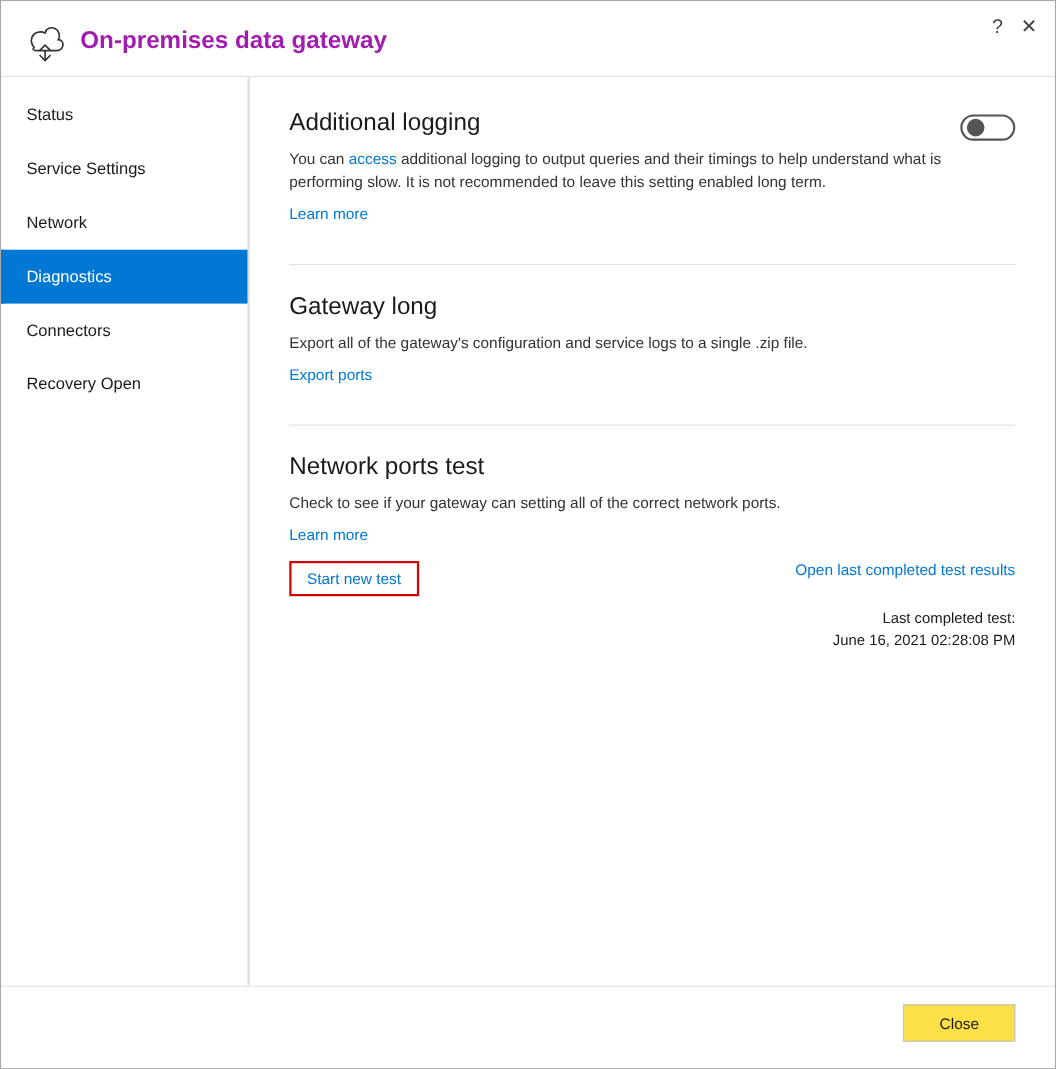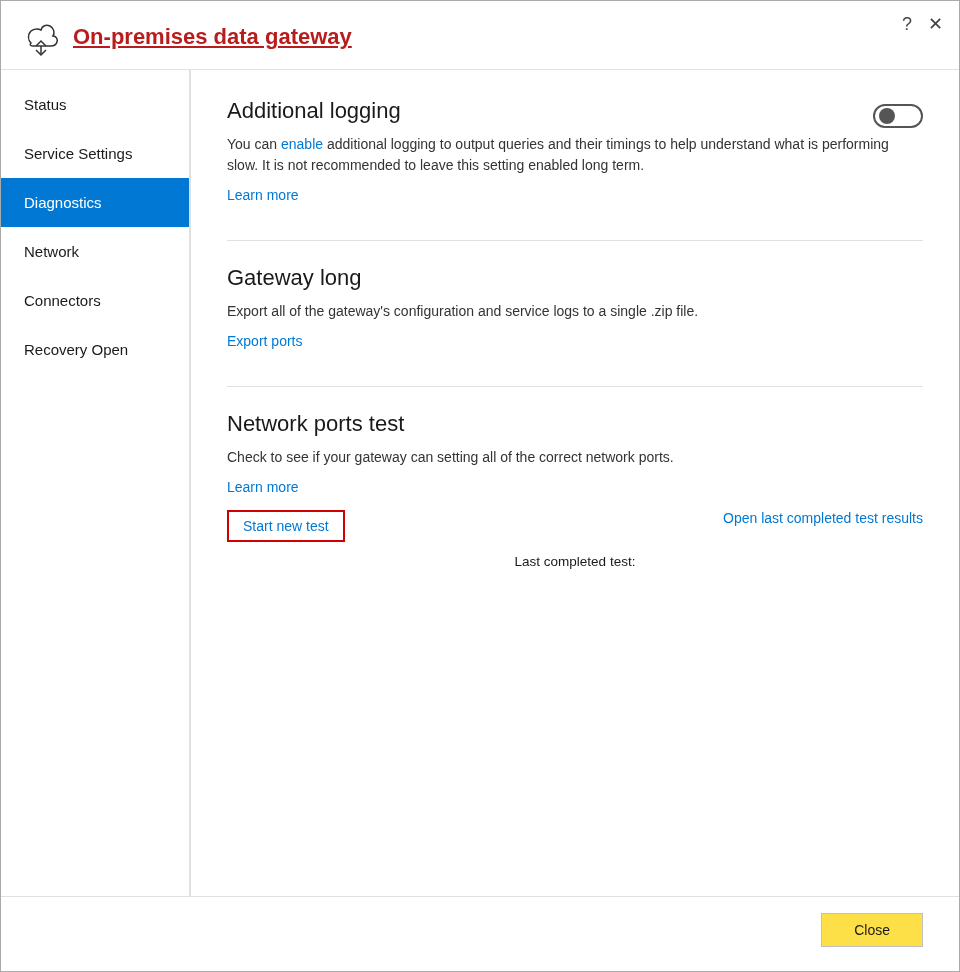--- a/index.html
+++ b/index.html
@@ -29,22 +29,21 @@
     }
     .title-icon {
       width: 40px;
       height: 40px;
       margin-right: 12px;
       flex-shrink: 0;
     }
     .title-text {
       font-size: 22px;
       font-weight: 600;
-      color: #b91c1c;
-      text-decoration: underline;
+      color: #a21caf;
     }
     .window-controls {
       position: absolute;
       right: 16px;
       top: 14px;
       display: flex;
       gap: 16px;
       align-items: center;
     }
     .window-btn {
@@ -54,21 +53,21 @@
       background: none;
       border: none;
       font-weight: 300;
       line-height: 1;
     }
     .content-area {
       display: flex;
       flex: 1;
     }
     .sidebar {
-      width: 190px;
+      width: 226px;
       border-right: 2px solid #e0e0e0;
       padding-top: 10px;
       flex-shrink: 0;
     }
     .sidebar-item {
       padding: 16px 20px;
       font-size: 15px;
       color: #1a1a1a;
       cursor: pointer;
       border-left: 3px solid transparent;
@@ -145,21 +144,21 @@
     }
     .start-test-link {
       border: 2px solid #d00000;
       padding: 6px 14px;
       display: inline-block;
       color: #0078d4;
       font-size: 14px;
       text-decoration: none;
     }
     .last-test-info {
-      text-align: center;
+      text-align: right;
       font-size: 13.5px;
       color: #1a1a1a;
       line-height: 1.5;
     }
     .footer {
       display: flex;
       justify-content: flex-end;
       padding: 16px 36px 24px 36px;
       border-top: 1px solid #e0e0e0;
     }
@@ -198,25 +197,25 @@
 
   <div class="content-area">
 
     <nav class="sidebar">
       <div class="sidebar-item">
         <span>Status</span>
       </div>
       <div class="sidebar-item">
         <span>Service Settings</span>
       </div>
+      <div class="sidebar-item">
+        <span>Network</span>
+      </div>
       <div class="sidebar-item active">
         <span>Diagnostics</span>
-      </div>
-      <div class="sidebar-item">
-        <span>Network</span>
       </div>
       <div class="sidebar-item">
         <span>Connectors</span>
       </div>
       <div class="sidebar-item">
         <span>Recovery Open</span>
       </div>
     </nav>
 
     <main class="main-content">
@@ -224,21 +223,21 @@
       <div class="section">
         <div class="section-header-row">
           <div class="section-header-title">
             <h2 class="section-title">Additional logging</h2>
           </div>
           <div class="toggle">
             <div class="toggle-knob"></div>
           </div>
         </div>
         <p class="section-desc">
-          You can <em class="highlight">enable</em> additional logging to output queries and their timings to help understand what is performing slow. It is not recommended to leave this setting enabled long term.
+          You can <em class="highlight">access</em> additional logging to output queries and their timings to help understand what is performing slow. It is not recommended to leave this setting enabled long term.
         </p>
         <a class="learn-more-link">Learn more</a>
       </div>
 
       <hr class="divider">
 
       <div class="section">
         <h2 class="section-title">Gateway long</h2>
         <p class="section-desc">Export all of the gateway's configuration and service logs to a single .zip file.</p>
         <a class="export-link">Export ports</a>
@@ -250,20 +249,21 @@
         <h2 class="section-title">Network ports test</h2>
         <p class="section-desc">Check to see if your gateway can setting all of the correct network ports.</p>
         <a class="learn-more-link">Learn more</a>
         <div style="margin-top: 14px;">
           <div class="network-test-links">
             <a class="start-test-link">Start new test</a>
             <a class="open-results-link">Open last completed test results</a>
           </div>
           <div class="last-test-info">
             <div>Last completed test:</div>
+            <div>June 16, 2021 02:28:08 PM</div>
           </div>
         </div>
       </div>
 
     </main>
   </div>
 
   <div class="footer">
     <button class="close-btn">Close</button>
   </div>

